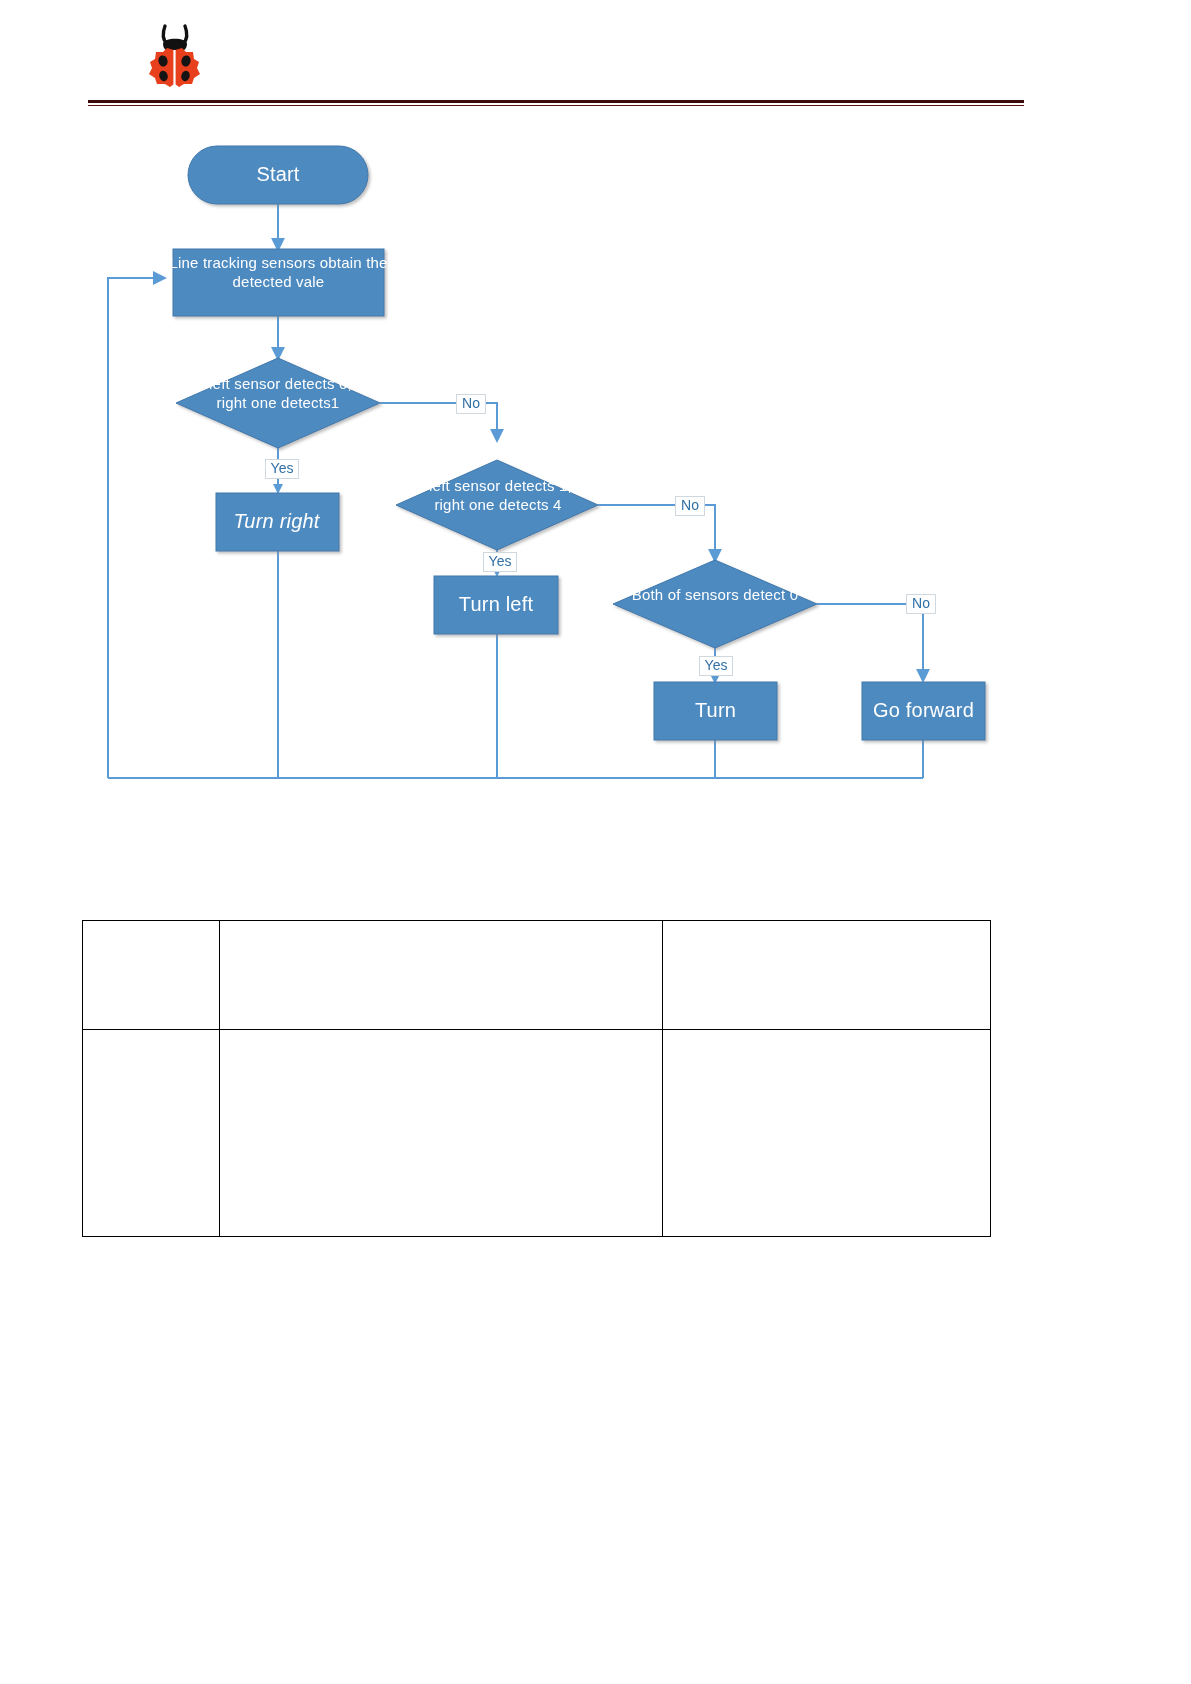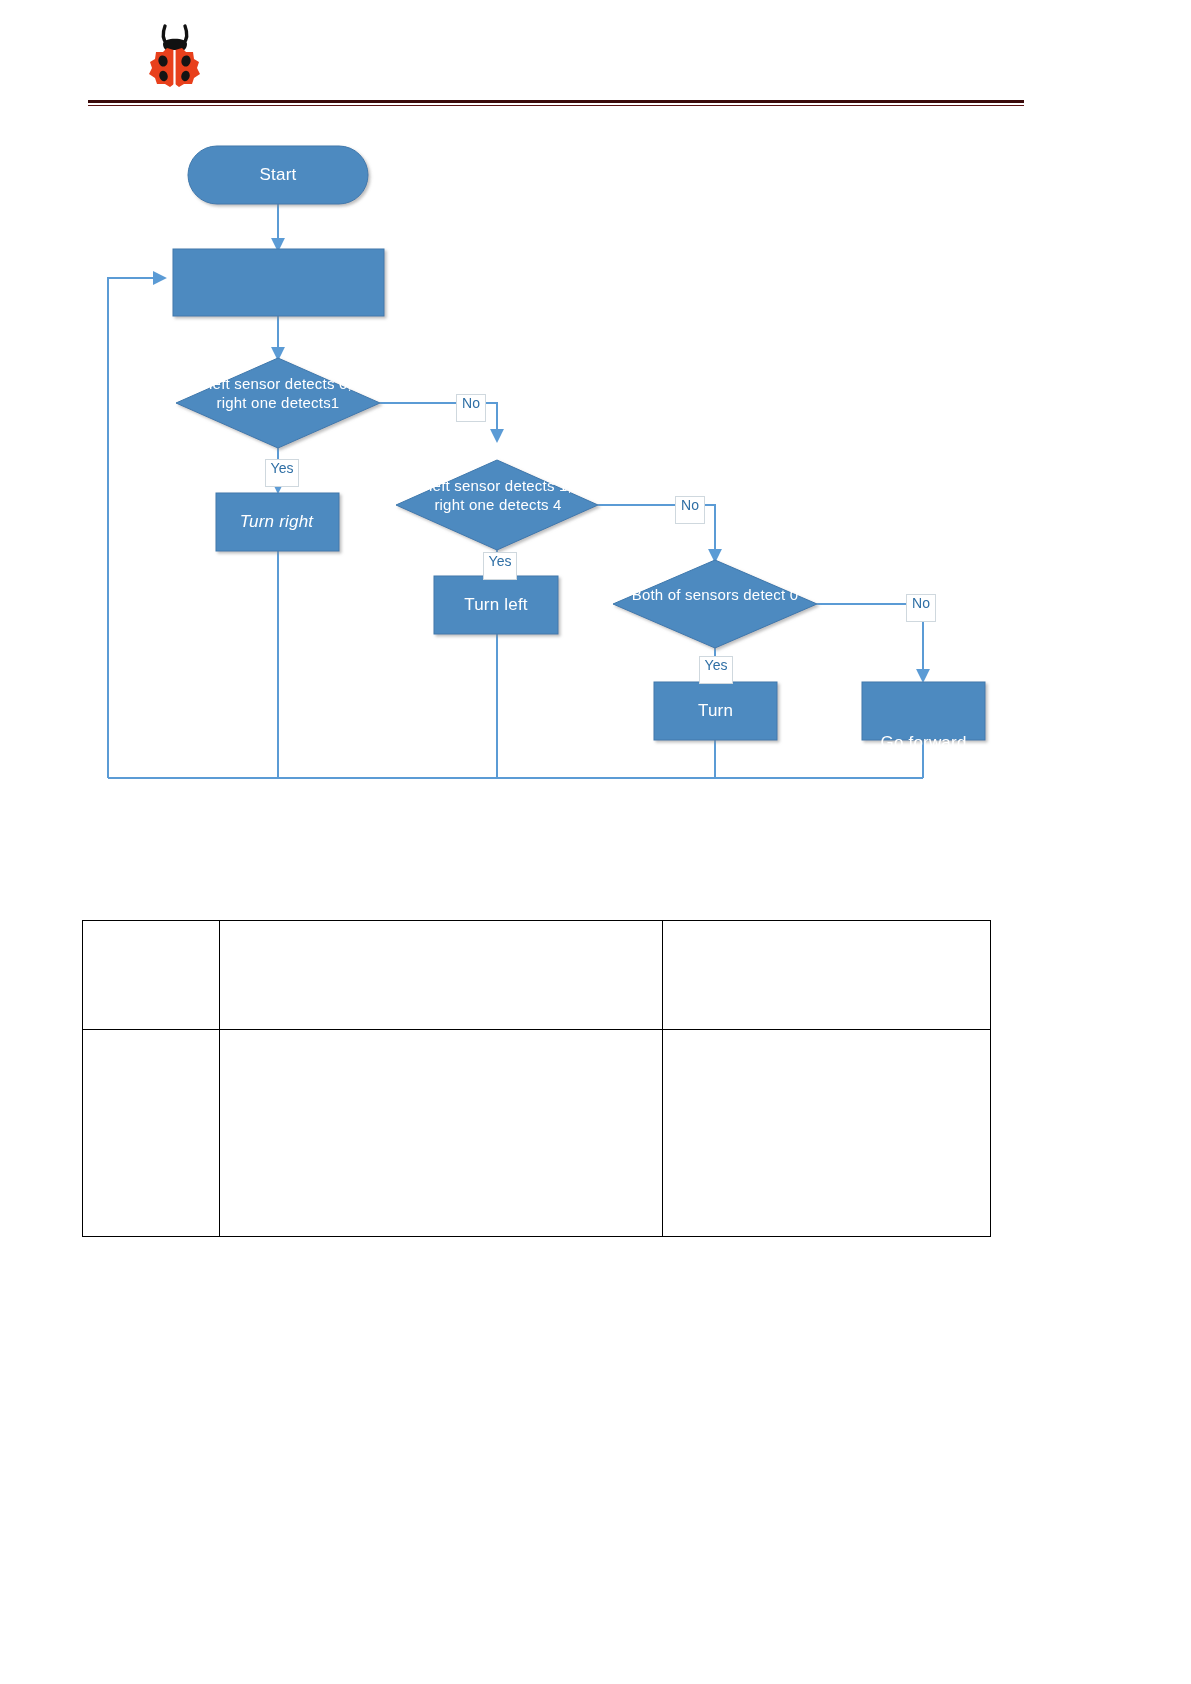--- a/index.html
+++ b/index.html
@@ -64,41 +64,41 @@
     position: absolute;
     left: 0; top: 0;
     width: 1191px;
     height: 700px;
   }
 
   .node-label {
     position: absolute;
     color: #ffffff;
     font-family: "Liberation Sans", sans-serif;
-    font-size: 17px;
+    font-size: 20px;
     line-height: 19px;
     text-align: center;
     letter-spacing: .2px;
     pointer-events: none;
     white-space: pre-line;
   }
   .node-label.small {
     font-size: 15px;
     line-height: 19px;
   }
 
   .edge-label {
     position: absolute;
     color: #2f6fa5;
     background: #ffffff;
     border: 1px solid #cfd8de;
     font-family: "Liberation Sans", sans-serif;
     font-size: 14px;
     line-height: 15px;
-    padding: 1px 2px 10px 2px;
+    padding: 1px 2px 2px 2px;
     text-align: center;
     box-sizing: border-box;
   }
 
   
   #spec-table {
     position: absolute;
     left: 82px;
     top: 920px;
     width: 869px;
@@ -213,34 +213,35 @@
       <polygon points="715,440 817,484 715,528 613,484" fill="#4E8AC0" stroke="#3E78AC" stroke-width="1"></polygon>
 
       <rect x="654" y="562" width="123" height="58" fill="#4E8AC0" stroke="#3E78AC" stroke-width="1"></rect>
 
       <rect x="862" y="562" width="123" height="58" fill="#4E8AC0" stroke="#3E78AC" stroke-width="1"></rect>
     </g>
   </svg>
 
   <div class="node-label" style="left:188px; top:45px; width:180px;">Start</div>
 
+  <div class="node-label small" style="left:166px; top:133px; width:225px;">Line tracking sensors obtain the detected vale</div>
 
   <div class="node-label small" style="left:168px; top:254px; width:220px;">The left sensor detects 0, the right one detects1</div>
 
   <div class="node-label" style="left:216px; top:392px; width:121px;font-style:italic;">Turn right</div>
 
   <div class="node-label small" style="left:388px; top:356px; width:220px;">The left sensor detects 1, the right one detects 4</div>
 
   <div class="node-label" style="left:434px; top:475px; width:124px;">Turn left</div>
 
   <div class="node-label small" style="left:625px; top:465px; width:180px;">Both of sensors detect 0</div>
 
   <div class="node-label" style="left:654px; top:581px; width:123px;">Turn</div>
 
-  <div class="node-label" style="left:862px; top:581px; width:123px;margin-top:32px;">Go forward</div>
+  <div class="node-label" style="left:862px; top:581px; width:123px;">Go forward</div>
 
   <div class="edge-label" style="left:456px; top:274px; width:30px;">No</div>
 
   <div class="edge-label" style="left:265px; top:339px; width:34px;">Yes</div>
 
   <div class="edge-label" style="left:675px; top:376px; width:30px;">No</div>
 
   <div class="edge-label" style="left:483px; top:432px; width:34px;">Yes</div>
 
   <div class="edge-label" style="left:906px; top:474px; width:30px;">No</div>

